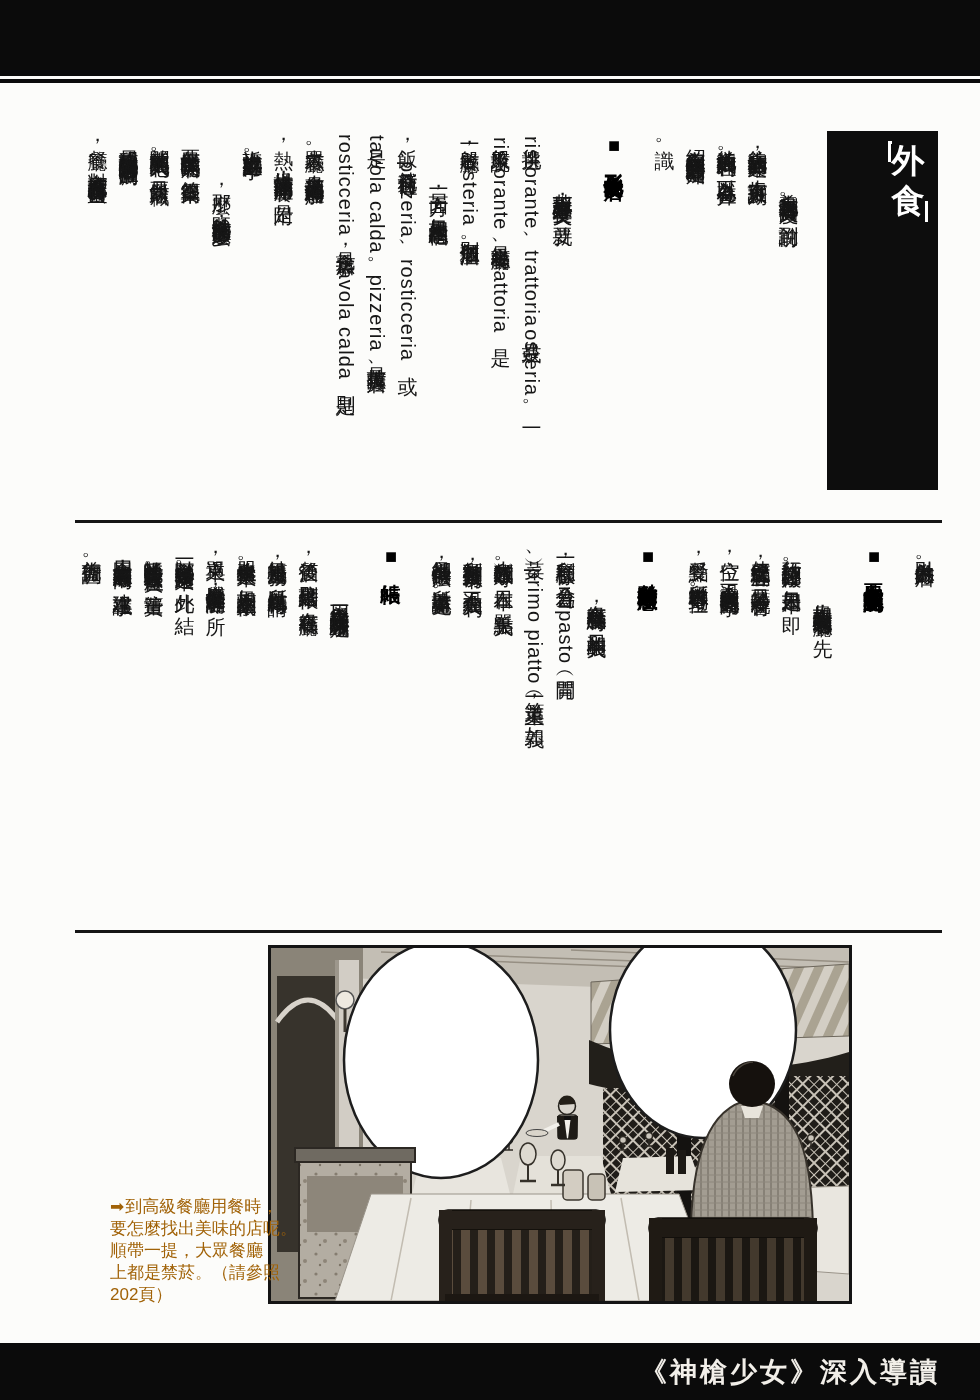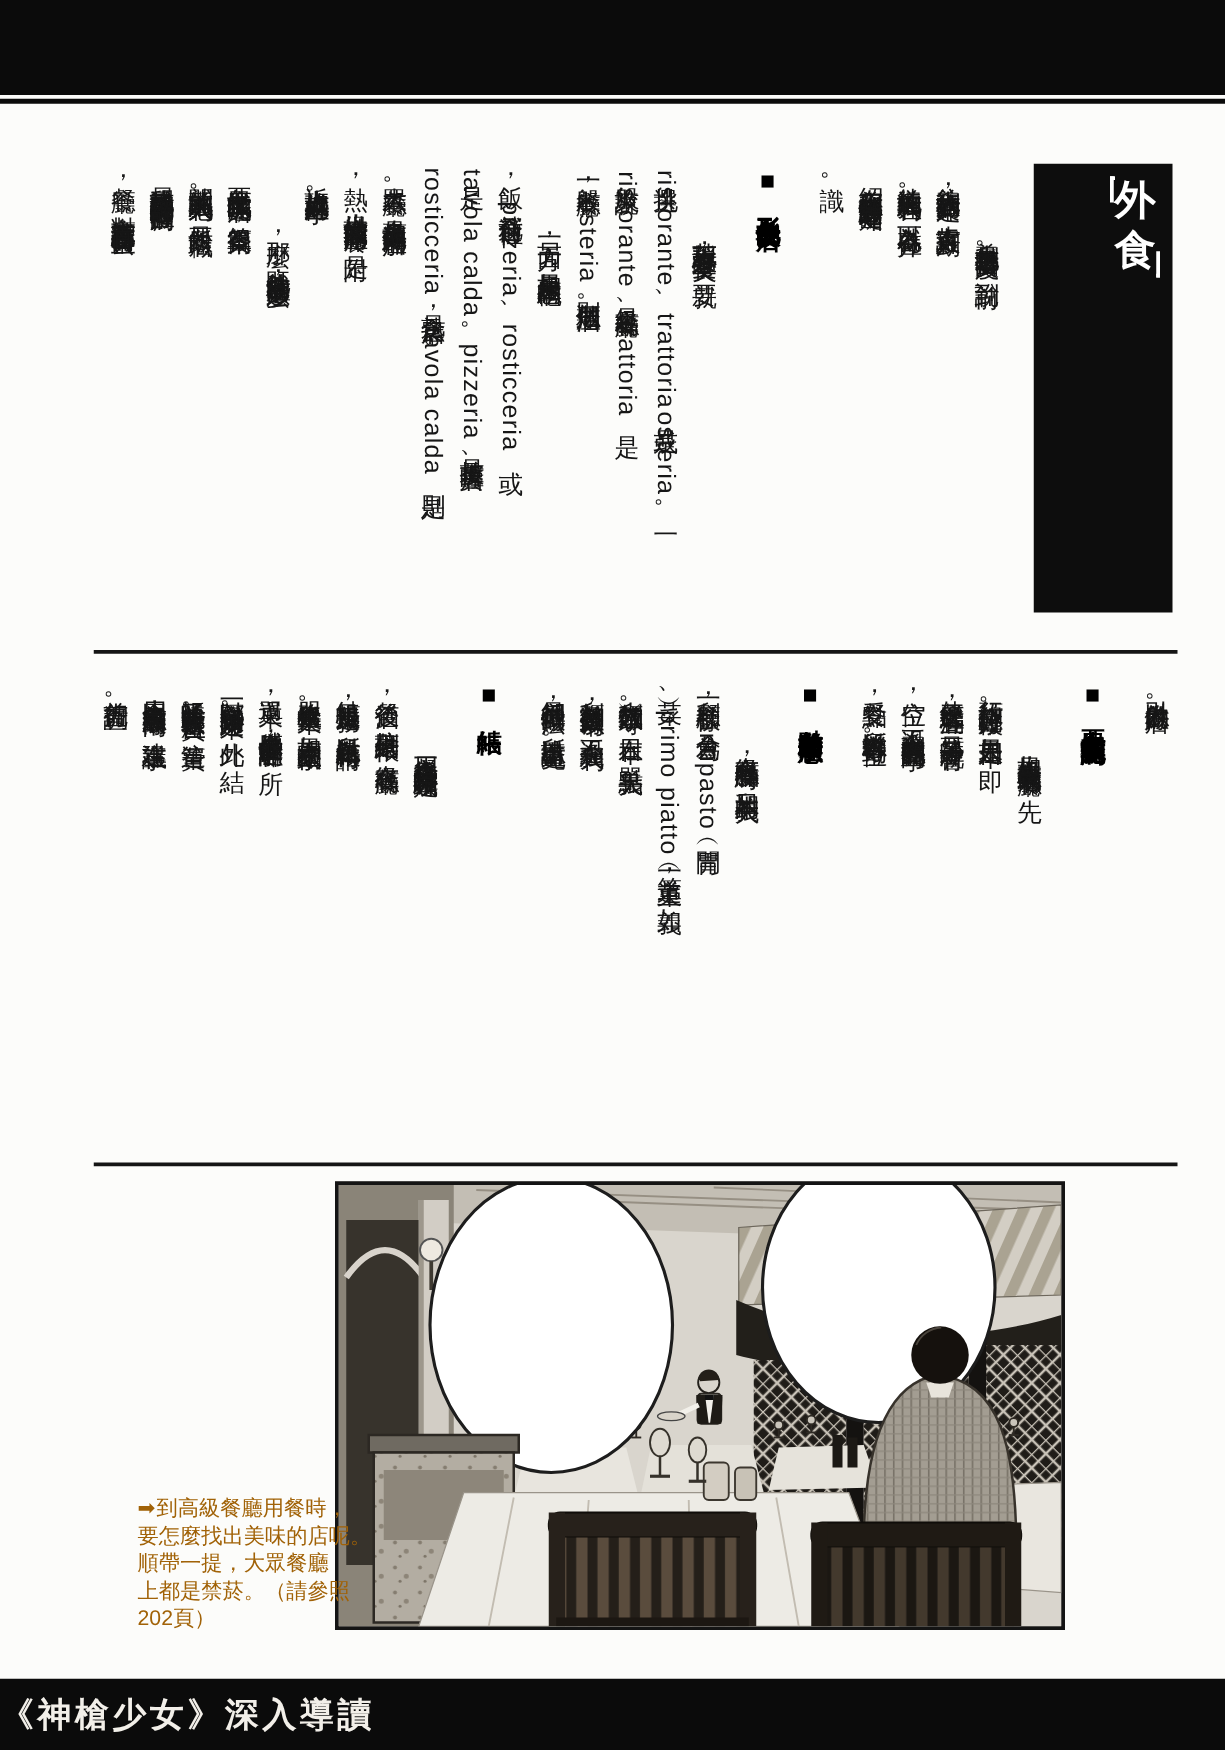--- a/index.html
+++ b/index.html
@@ -7,21 +7,21 @@
     width:980px;height:1400px;position:relative;overflow:hidden;
     background:#fcfcfa;
     font-family:"Liberation Sans","DejaVu Sans",sans-serif;
     color:#1a1a1a;
   }
   .abs{position:absolute;}
   
   .top-bar{top:0;left:0;width:980px;height:76px;background:#0b0b0b;}
   .top-rule{top:79px;left:0;width:980px;height:4px;background:#0b0b0b;}
   .bottom-bar{left:0;bottom:0;width:980px;height:57px;background:#0b0b0b;
-    display:flex;align-items:center;padding-right:40px;box-sizing:border-box;}
+    display:flex;align-items:center;justify-content:flex-end;padding-right:40px;box-sizing:border-box;}
   .footer-text{color:#f2efe9;font-family:"Liberation Serif","DejaVu Serif",serif;
     font-size:27px;letter-spacing:3px;font-weight:600;}
   
   .tag-box{left:827px;top:131px;width:111px;height:359px;background:#0d0d0d;}
   .tag-inner{position:absolute;top:10px;right:8px;width:44px;display:flex;flex-direction:row;align-items:center;}
   .brk{width:26px;height:18px;}
   .brk-open{border-top:3px solid #fff;border-left:3px solid #fff;align-self:flex-start;margin-left:2px;margin-bottom:5px;}
   .brk-close{border-bottom:3px solid #fff;border-right:3px solid #fff;align-self:flex-end;margin-right:2px;margin-top:5px;}
   .tag-title{color:#ffffff;font-size:33px;line-height:1.22;font-weight:600;width:36px;
     font-family:"Liberation Serif","DejaVu Serif",serif;text-align:center;word-break:break-all;}

